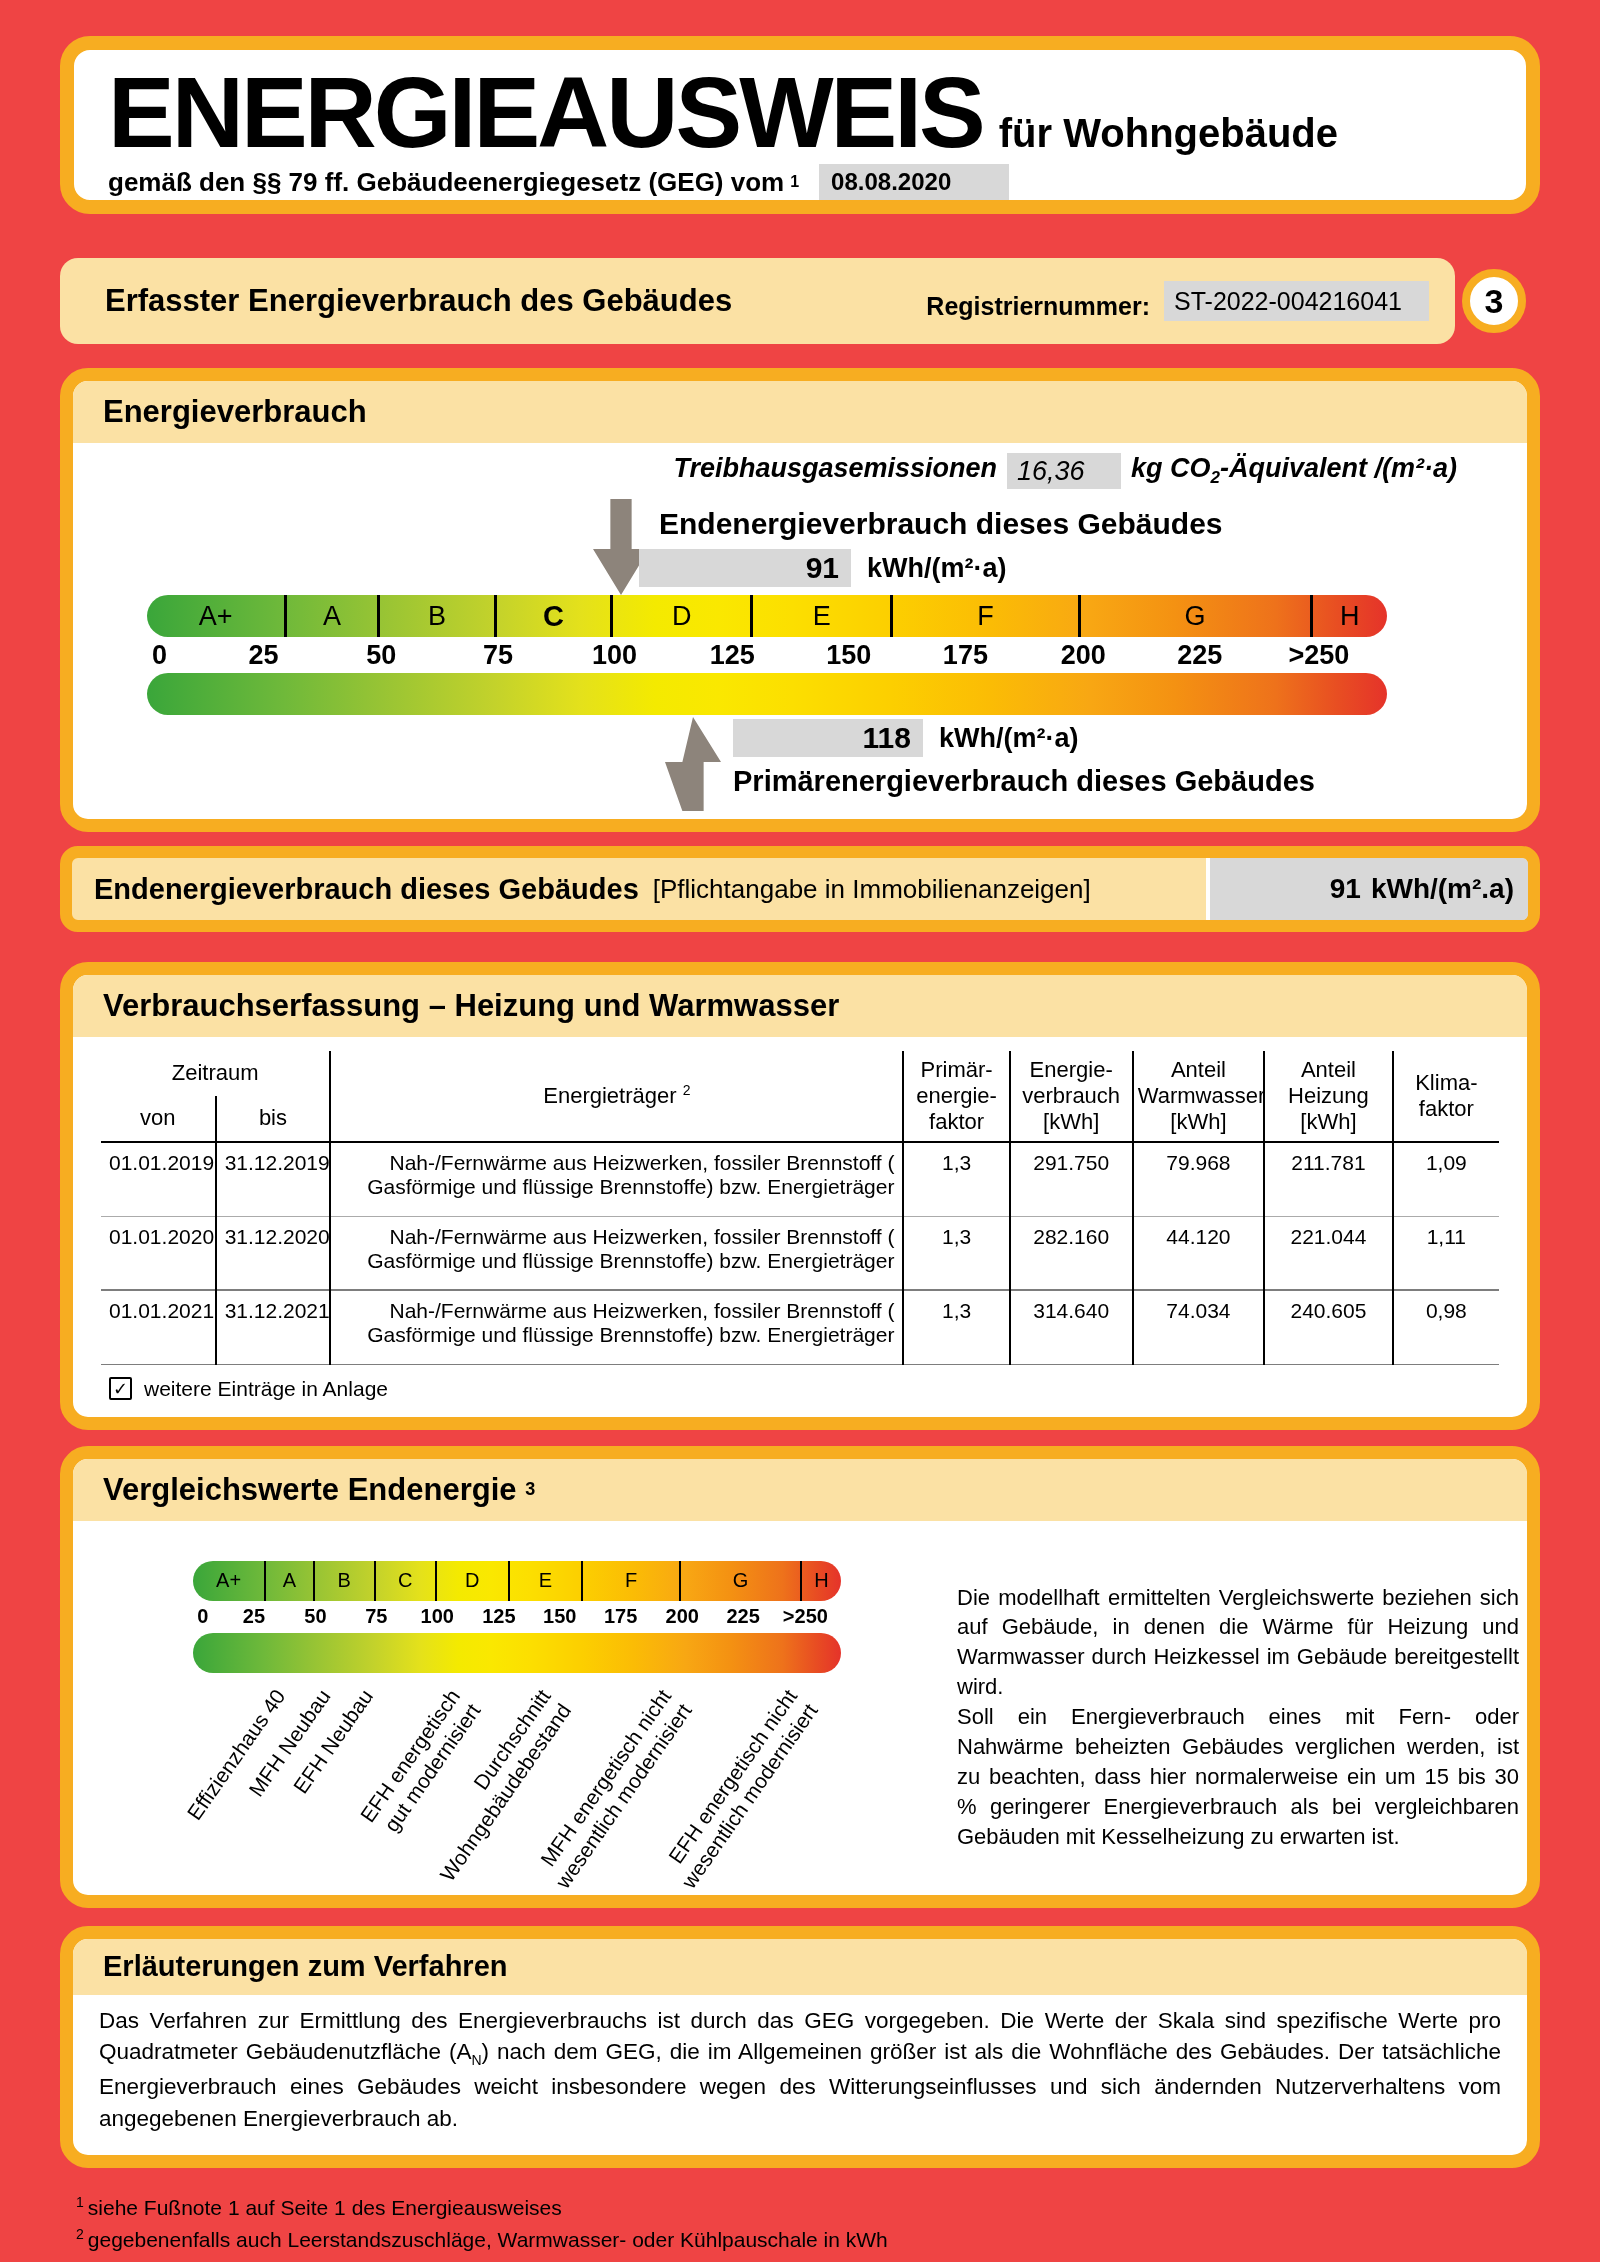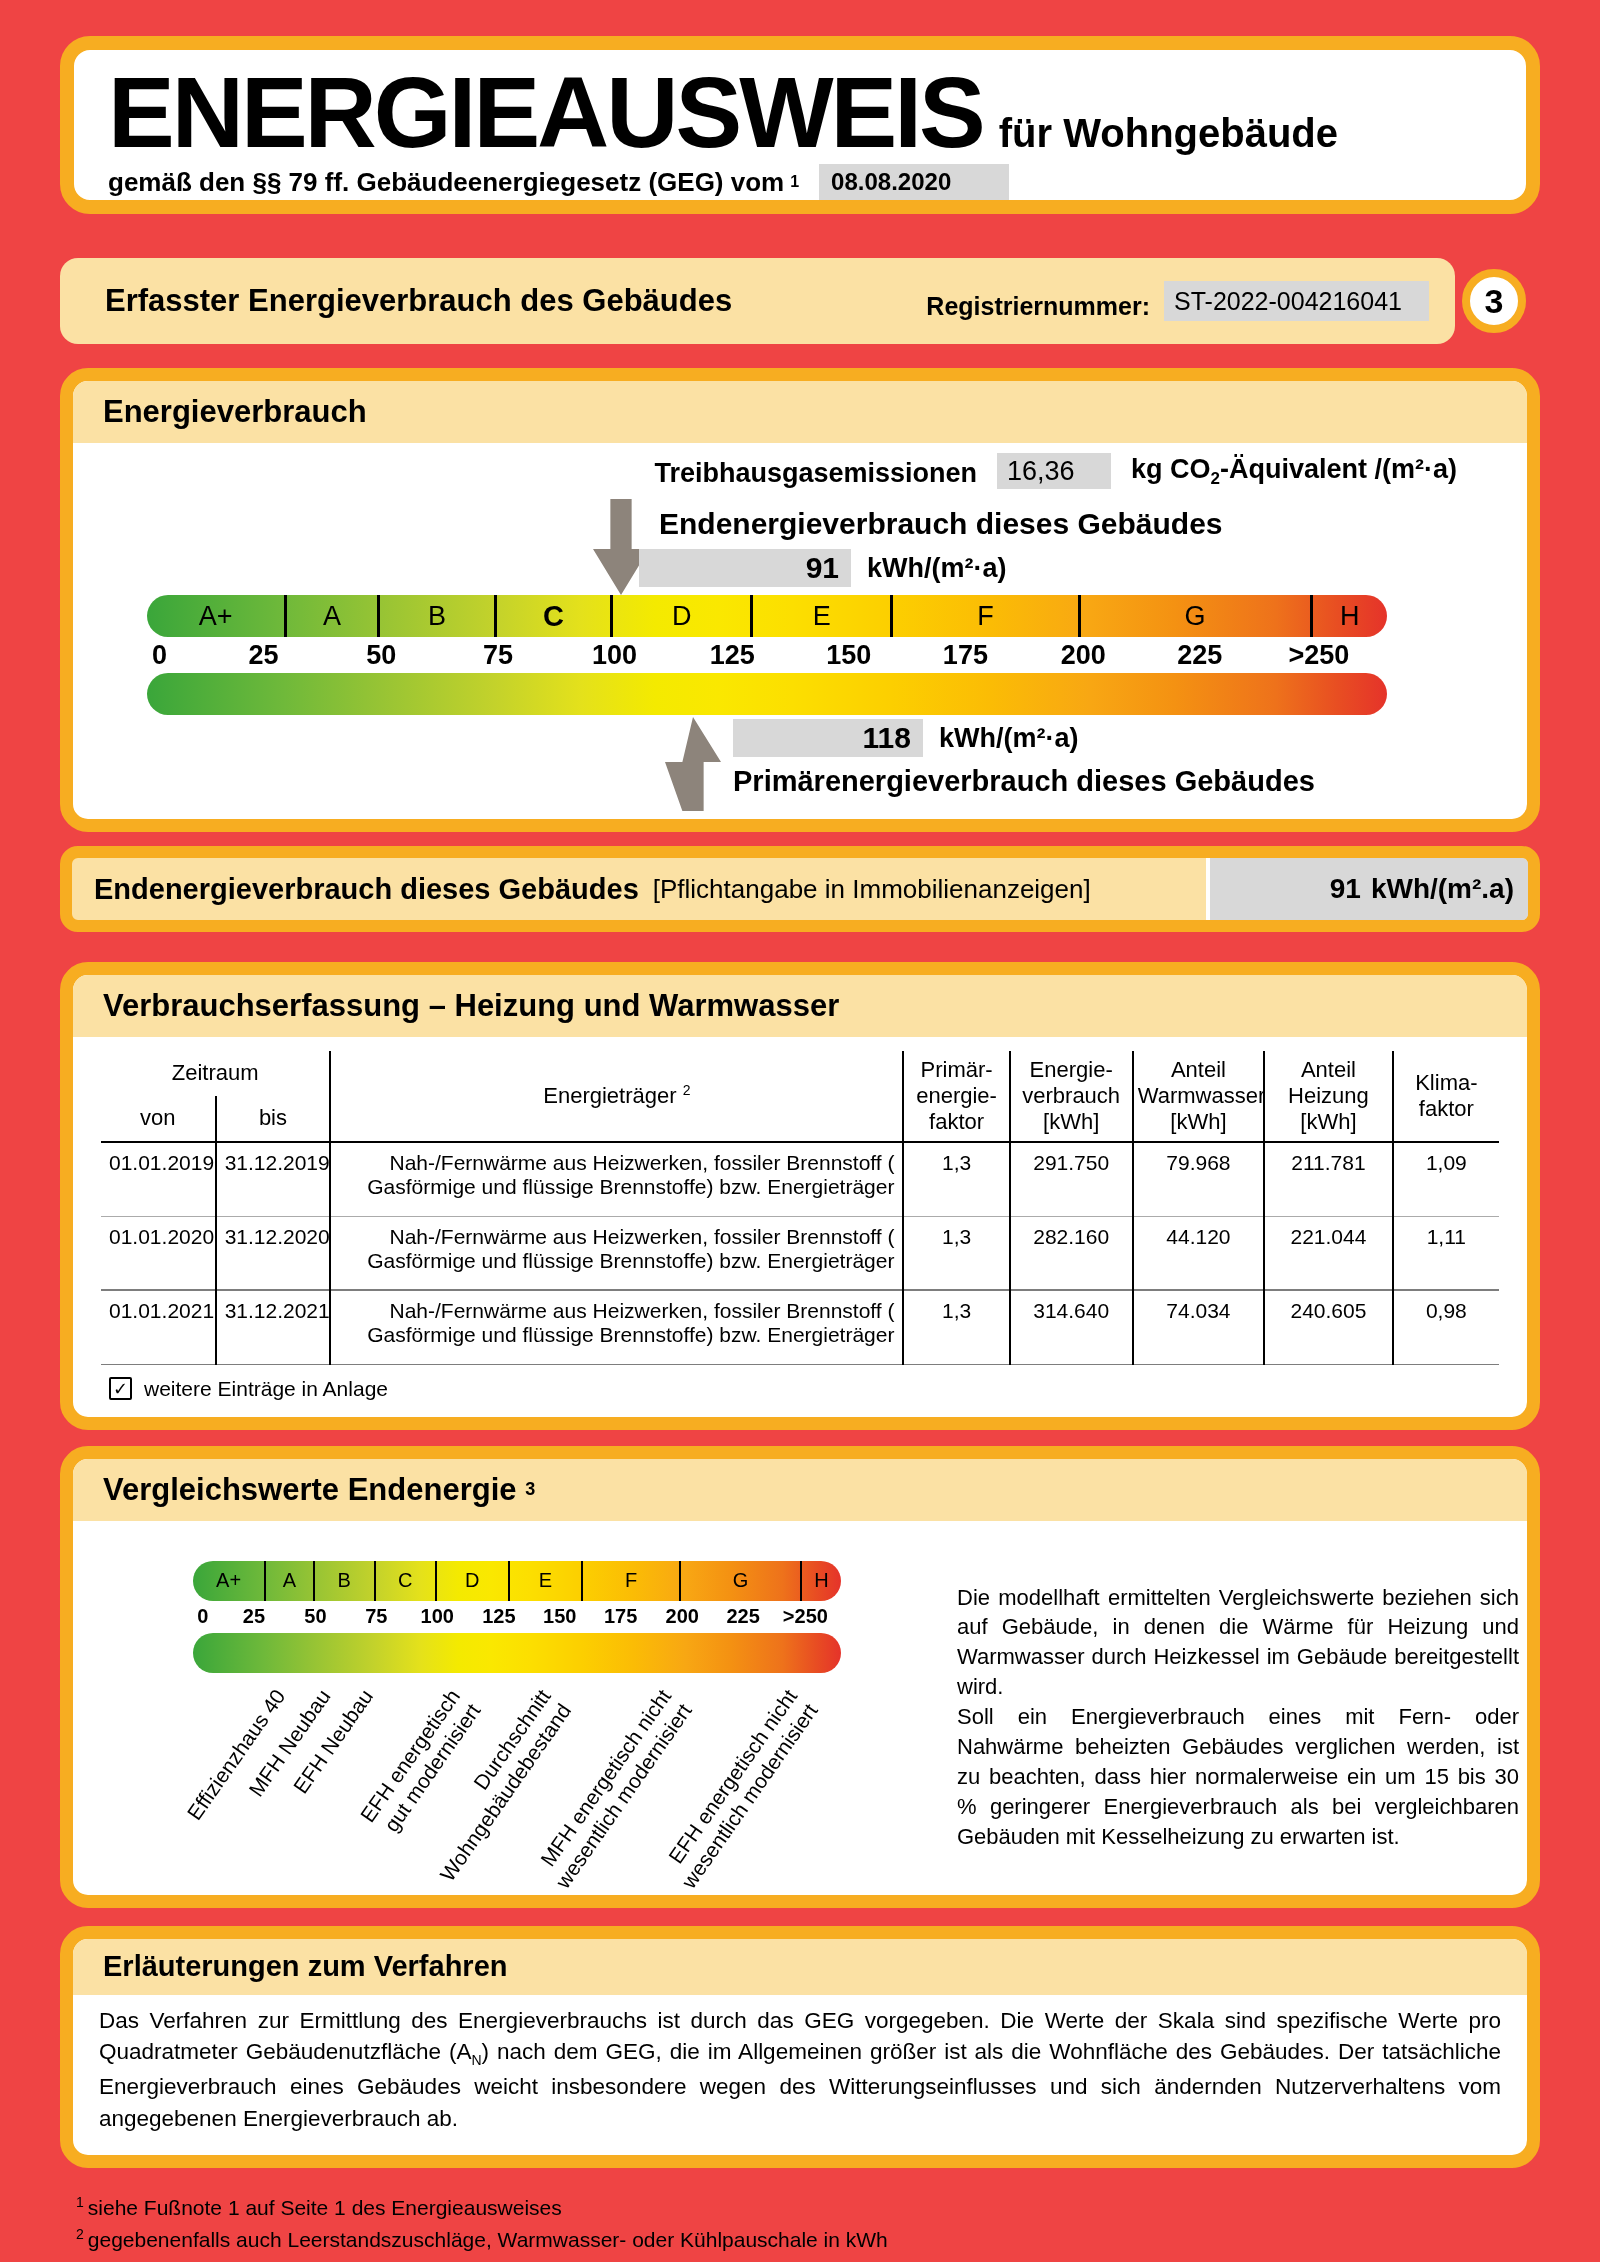--- a/index.html
+++ b/index.html
@@ -31,21 +31,21 @@
   .banner{position:absolute;left:0;top:0;width:1395px;height:86px;background:var(--cream);border-radius:18px;display:flex;align-items:center;padding:0 26px 0 45px;}
   .banner-title{font-size:31px;font-weight:bold;}
   .reg-group{margin-left:auto;display:flex;align-items:center;gap:14px;}
   .reg-label{font-size:25px;font-weight:bold;margin-top:10px;}
   .reg-field{width:265px;height:40px;font-size:25px;padding-left:10px;}
   .page-badge{position:absolute;right:14px;top:11px;width:64px;height:64px;border:8px solid var(--accent);border-radius:50%;background:#fff;display:flex;align-items:center;justify-content:center;font-size:34px;font-weight:bold;}
 
   
   .energy-box{margin-top:24px;}
   .energy-content{position:relative;height:376px;}
-  .ghg-row{position:absolute;top:10px;right:70px;display:flex;align-items:flex-end;gap:20px;}
+  .ghg-row{position:absolute;top:10px;right:70px;display:flex;align-items:flex-start;gap:10px;font-style:italic;}
   .ghg-label{font-size:27px;font-weight:bold;}
   .ghg-field{width:114px;height:36px;font-size:27px;padding-left:10px;}
   .ghg-unit{font-size:27px;font-weight:bold;}
   .ghg-unit sub{font-size:17px;}
   .arrow{position:absolute;background:var(--arrow);}
   .arrow-down{left:520px;top:56px;width:56px;height:96px;clip-path:polygon(31% 0,69% 0,69% 52%,100% 52%,50% 100%,0 52%,31% 52%);}
   .arrow-up{left:592px;top:274px;width:56px;height:94px;clip-path:polygon(50% 0,100% 48%,69% 48%,69% 100%,31% 100%,0 48%,31% 48%);}
   .ee-title{position:absolute;left:586px;top:64px;font-size:30px;font-weight:bold;}
   .val-row{position:absolute;display:flex;align-items:center;gap:16px;}
   .ee-val{left:566px;top:106px;}

